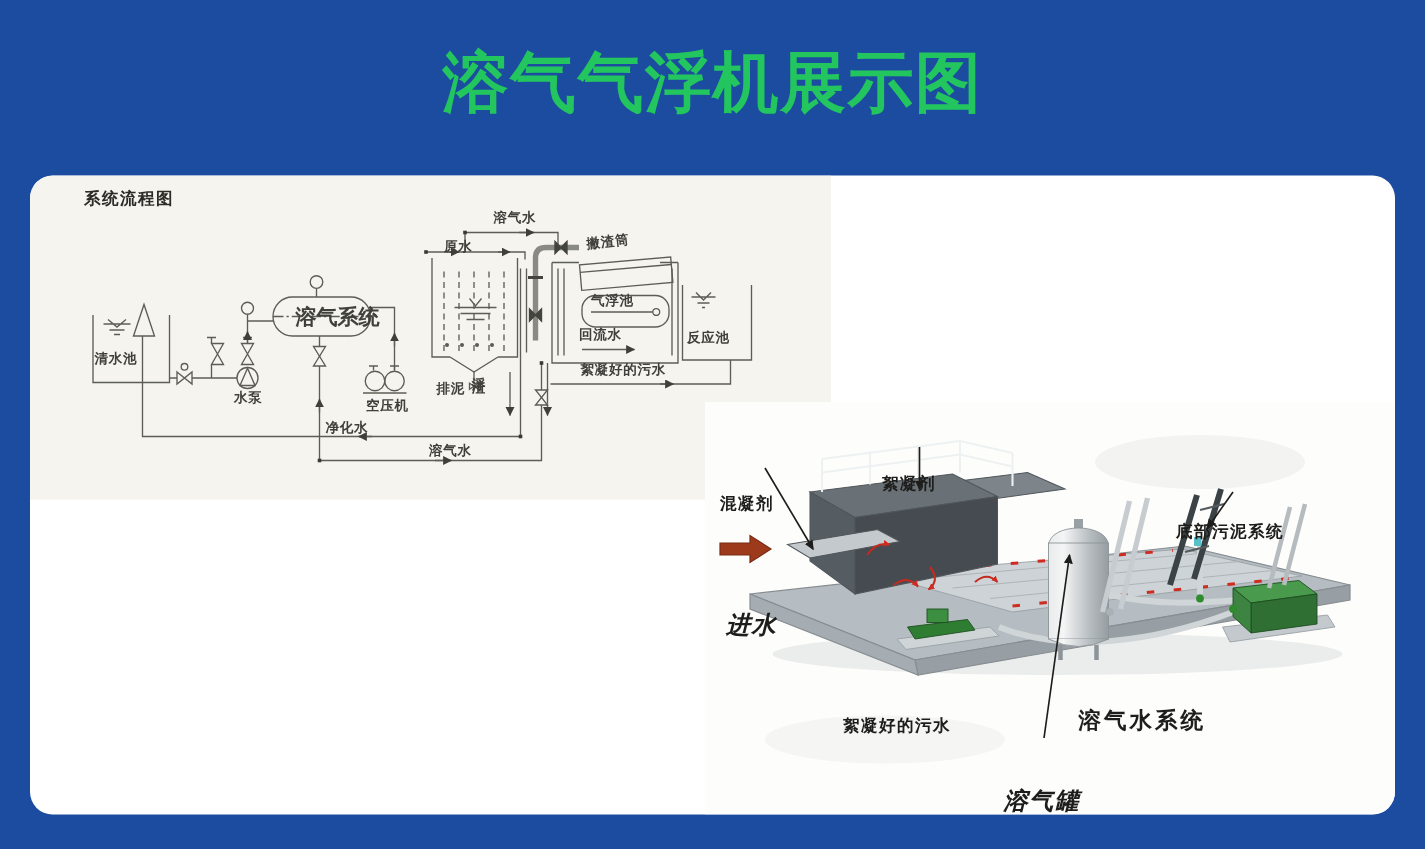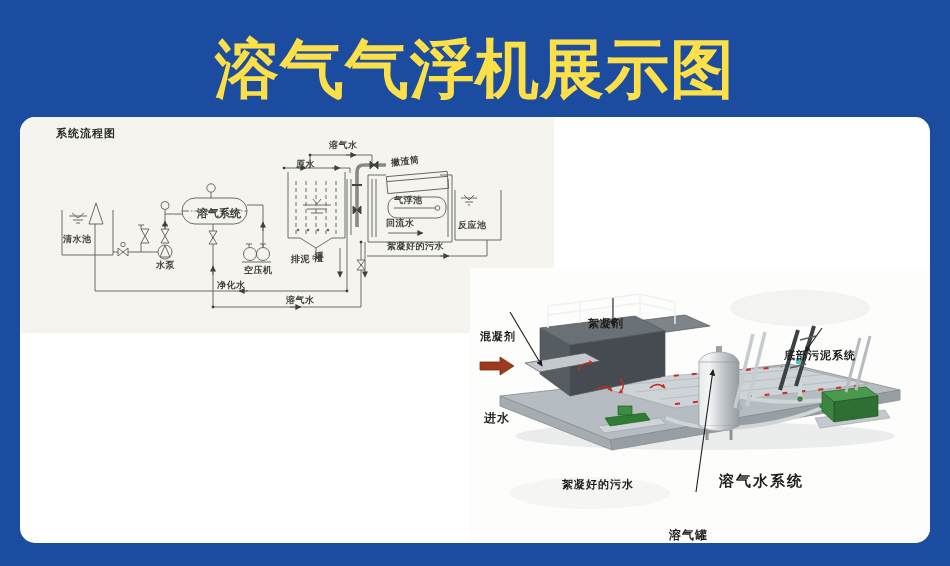--- a/index.html
+++ b/index.html
@@ -3,50 +3,50 @@
 <meta charset="utf-8">
 <style>
   html,body{margin:0;padding:0;}
   body{
     width:950px;height:566px;position:relative;overflow:hidden;
     background:#1c4ca0;
     font-family:"Liberation Serif", serif;
   }
   .page-title{
     position:absolute;left:0;top:26px;width:950px;
-    text-align:center;color:#fde047;font-size:64px;font-weight:bold;
+    text-align:center;color:#22c55e;font-size:44px;font-weight:bold;
     letter-spacing:1px;white-space:nowrap;
   }
   .panel{
     position:absolute;left:20px;top:117px;width:910px;height:426px;
     background:#ffffff;border-radius:15px;overflow:hidden;
   }
   .flow-area{
     position:absolute;left:0;top:0;width:490px;height:216px;
     background:#f5f4ef;border-top-left-radius:15px;padding-left:44px;
   }
   .render-area{
     position:absolute;left:450px;top:151px;width:460px;height:275px;
     background:#fdfdfc;
   }
   .flow-area svg,.render-area svg{position:absolute;left:0;top:0;}
   .fl{
     position:absolute;color:#3f3f3b;font-weight:bold;font-size:9px;
     line-height:10px;letter-spacing:.5px;white-space:nowrap;
   }
   .fl.title{font-size:11px;color:#2b2b28;letter-spacing:1px;}
-  .fl.small{font-size:11px;letter-spacing:0;}
+  .fl.small{font-size:14px;letter-spacing:0;}
   .fl.vert{writing-mode:vertical-rl;letter-spacing:2px;}
   .fl.tilt{transform:rotate(-6deg);}
   .ml{
     position:absolute;color:#1d1d1b;font-weight:bold;font-size:11px;
     line-height:12px;letter-spacing:1px;white-space:nowrap;margin-top:36px;
   }
   .ml.big{font-size:15px;letter-spacing:2px;}
-  .ml.med{font-size:12px;}
+  .ml.med{font-size:16px;font-style:italic;}
 </style>
 </head>
 <body>
 
 <div class="page-title">溶气气浮机展示图</div>
 
 <div class="panel">
 
   <div class="flow-area">
     <svg width="490" height="216" viewBox="0 0 490 216">

